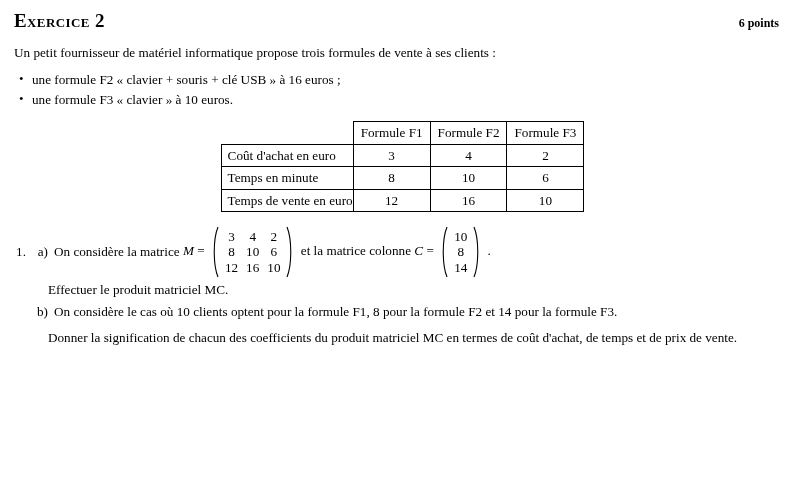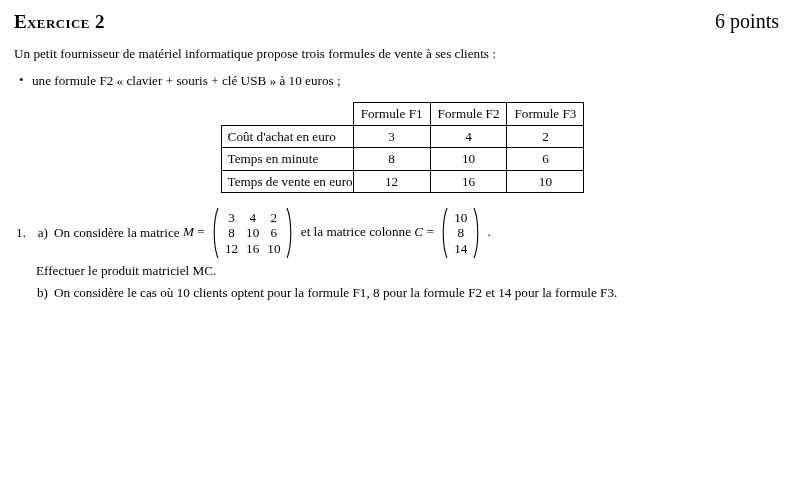--- a/index.html
+++ b/index.html
@@ -30,22 +30,22 @@
     align-items: baseline;
     padding: 8px 14px 0 14px;
   }
   .ex-title {
     font-variant: small-caps;
     font-size: 19px;
     font-weight: bold;
     letter-spacing: 0.4px;
   }
   .points {
-    font-size: 20px;
-    font-weight: normal;
+    font-size: 12px;
+    font-weight: bold;
   }
   
   .para {
     padding: 0 14px;
     margin-top: 11px;
     text-align: justify;
   }
   .bullets {
     margin: 9px 0 0 0;
     padding: 0 14px 0 32px;
@@ -117,21 +117,21 @@
     display: flex;
     align-items: center;
     min-height: 50px;
   }
   .sub-b {
     display: flex;
     align-items: flex-start;
     margin-top: 5px;
   }
   .indent-line {
-    margin-left: 36px;
+    margin-left: 48px;
     margin-top: 3px;
   }
   .indent-line2 {
     margin-left: 48px;
     margin-top: 8px;
     text-align: justify;
     padding-right: 14px;
   }
   
   .math {
@@ -176,21 +176,22 @@
 <div class="page">
 
   <div class="header">
     <div class="ex-title">Exercice 2</div>
     <div class="points">6 points</div>
   </div>
 
   <div class="para">Un petit fournisseur de matériel informatique propose trois formules de vente à ses clients :</div>
 
   <ul class="bullets">
-    <li>une formule F2 « clavier + souris + clé USB » à 10 euros ;</li>
+    <li>une formule F2 « clavier + souris + clé USB » à 16 euros ;</li>
+    <li>une formule F3 « clavier » à 10 euros.</li>
   </ul>
 
 
   <div class="table-wrap">
     <table class="data">
       <thead>
         <tr>
           <th class="corner"></th>
           <th>Formule F1</th>
           <th>Formule F2</th>
@@ -277,15 +278,16 @@
     </div>
 
     <div class="indent-line">Effectuer le produit matriciel MC.</div>
 
     <div class="qitem sub-b">
       <div class="qnum"></div>
       <div class="qlabel">b)</div>
       <div class="qbody">On considère le cas où 10 clients optent pour la formule F1, 8 pour la formule F2 et 14 pour la formule F3.</div>
     </div>
 
+    <div class="indent-line2">Donner la signification de chacun des coefficients du produit matriciel MC en termes de coût d'achat, de temps et de prix de vente.</div>
 
   </div>
 </div>
 
 </body></html>

